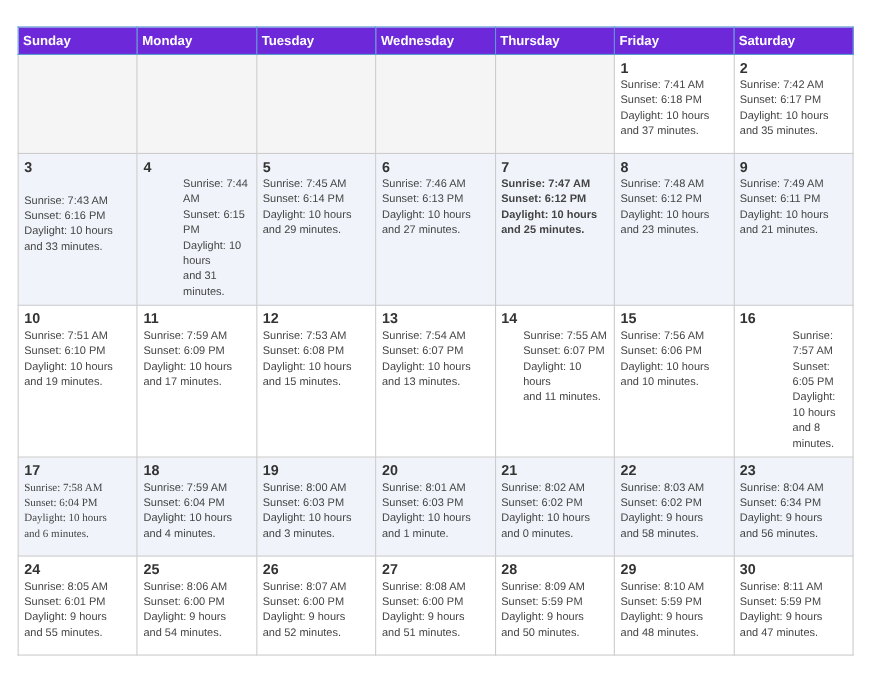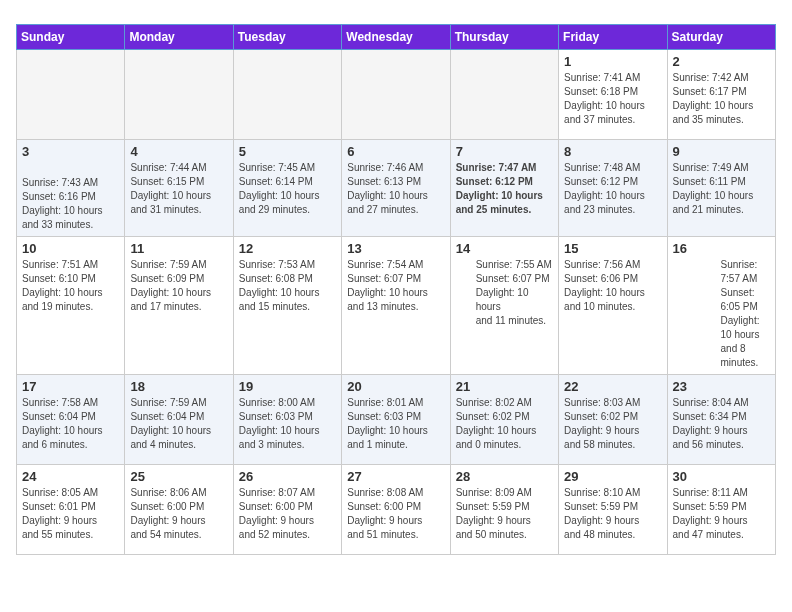--- a/index.html
+++ b/index.html
@@ -127,21 +127,21 @@
       <tr>
         <td class="alt-row">
           <div class="day-num">3</div>
           <div class="day-info" style="white-space: pre-line; margin-top: 17px;">Sunrise: 7:43 AM
 Sunset: 6:16 PM
 Daylight: 10 hours
 and 33 minutes.</div>
         </td>
         <td class="alt-row">
           <div class="day-num">4</div>
-          <div class="day-info" style="white-space: pre-line;">Sunrise: 7:44 AM
+          <div class="day-info" style="white-space: pre-line; margin-left: 36px;">Sunrise: 7:44 AM
 Sunset: 6:15 PM
 Daylight: 10 hours
 and 31 minutes.</div>
         </td>
         <td class="alt-row">
           <div class="day-num">5</div>
           <div class="day-info" style="white-space: pre-line;">Sunrise: 7:45 AM
 Sunset: 6:14 PM
 Daylight: 10 hours
 and 29 minutes.</div>
@@ -222,21 +222,21 @@
           <div class="day-num">16</div>
           <div class="day-info" style="white-space: pre-line; margin-left: 48px;">Sunrise: 7:57 AM
 Sunset: 6:05 PM
 Daylight: 10 hours
 and 8 minutes.</div>
         </td>
       </tr>
       <tr>
         <td class="alt-row">
           <div class="day-num">17</div>
-          <div class="day-info" style="white-space: pre-line;">Sunrise: 7:58 AM
+          <div class="day-info" style="white-space: pre-line; font-family: Liberation Serif, serif;">Sunrise: 7:58 AM
 Sunset: 6:04 PM
 Daylight: 10 hours
 and 6 minutes.</div>
         </td>
         <td class="alt-row">
           <div class="day-num">18</div>
           <div class="day-info" style="white-space: pre-line;">Sunrise: 7:59 AM
 Sunset: 6:04 PM
 Daylight: 10 hours
 and 4 minutes.</div>

